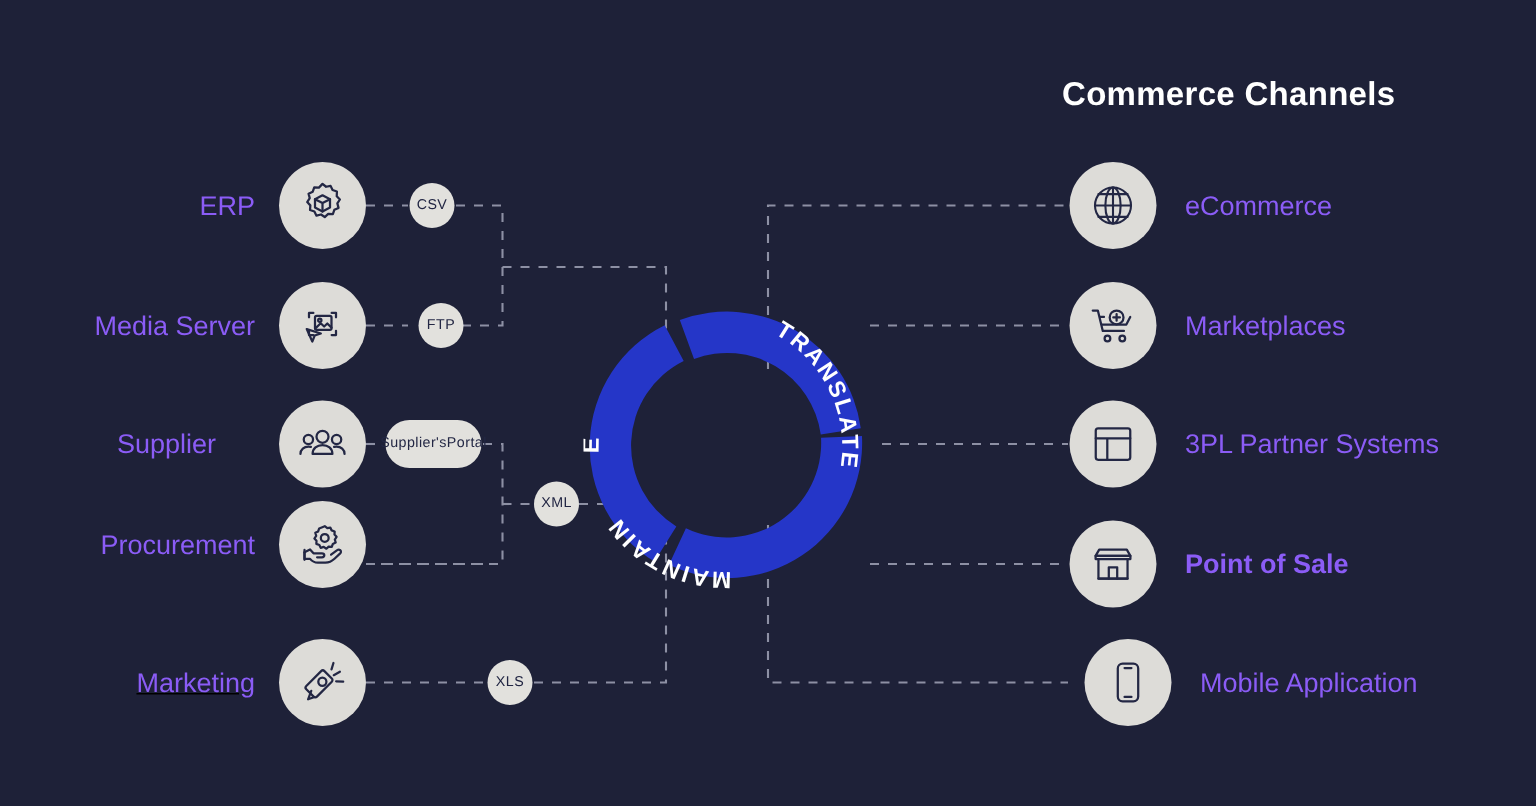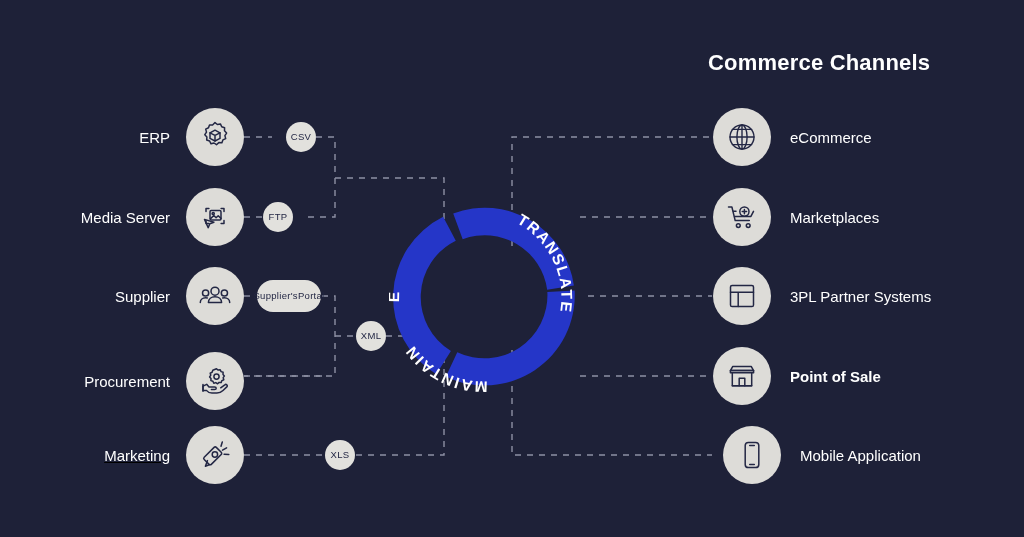--- a/index.html
+++ b/index.html
@@ -32,22 +32,22 @@
   }
   .node.left{justify-content:flex-end;}
   .circle{
     width:58px;height:58px;border-radius:50%;
     background:#dddcd8;
     display:flex;align-items:center;justify-content:center;
     flex:0 0 58px;
   }
   .circle svg{display:block;}
   .node-label{
-    color:#ffffff;
-    font-size:15px;
+    color:#8b5cf6;
+    font-size:18px;
     white-space:nowrap;
   }
   .node.left .node-label{margin-right:16px;text-align:right;}
   .node.right .node-label{margin-left:19px;text-align:left;}
 
   
   .pill{
     position:absolute;
     background:#e2e1dd;
     color:#232744;
@@ -133,35 +133,35 @@
       <svg width="34" height="34" viewBox="0 0 34 34" fill="none" stroke="#232744" stroke-width="1.5" stroke-linejoin="round" stroke-linecap="round">
         <path d="M8 11.5V8.6h2.9M26 11.5V8.6h-2.9M8 20.5v2.9h2.9M26 20.5v2.9h-2.9"></path>
         <rect x="12" y="10.6" width="11" height="9.3" rx="1.1"></rect>
         <circle cx="15.2" cy="13.5" r="1.1"></circle>
         <path d="M12.6 18.6l3.2-3.1 2.3 2.2 2.1-2 2.8 2.7"></path>
         <path d="M6.5 19.4l9.4 2.9 -4.1 1.4 -1.6 4z"></path>
       </svg>
     </span>
   </div>
 
-  <div class="node left" style="left:0;top:267px;width:244px;">
+  <div class="node left" style="left:0;top:267px;width:244px;gap:26px;">
     <span class="node-label">Supplier</span>
     <span class="circle">
       <svg width="36" height="36" viewBox="0 0 36 36" fill="none" stroke="#232744" stroke-width="1.5" stroke-linejoin="round" stroke-linecap="round">
         <circle cx="18" cy="13.2" r="4"></circle>
         <path d="M11.4 24.6c0-3.6 2.9-5.9 6.6-5.9s6.6 2.3 6.6 5.9z"></path>
         <circle cx="8.6" cy="15" r="3.1"></circle>
         <path d="M3.3 24.6c0-3 2.4-4.9 5.3-4.9 .6 0 1.2.1 1.7.2"></path>
         <circle cx="27.4" cy="15" r="3.1"></circle>
         <path d="M32.7 24.6c0-3-2.4-4.9-5.3-4.9 -.6 0-1.2.1-1.7.2"></path>
       </svg>
     </span>
   </div>
 
-  <div class="node left" style="left:0;top:352px;width:244px;">
+  <div class="node left" style="left:0;top:334px;width:244px;">
     <span class="node-label">Procurement</span>
     <span class="circle">
       <svg width="34" height="34" viewBox="0 0 34 34" fill="none" stroke="#232744" stroke-width="1.5" stroke-linejoin="round" stroke-linecap="round">
         <path d="M18.5 4.8l1.7 1.3 2-.4 .9 1.9 2 .7 -.1 2.1 1.4 1.5 -1.2 1.8 .6 2 -1.9.9 -.7 2 -2.1-.2 -1.5 1.4 -1.8-1.2 -2 .6 -.9-1.9 -2-.7 .1-2.1 -1.4-1.5 1.2-1.8 -.6-2 1.9-.9 .7-2z"></path>
         <circle cx="18.5" cy="12.6" r="2.6"></circle>
         <path d="M5 22.2l3.7-1.9 2.3 2.6h5.6c1 0 1.6.6 1.6 1.3s-.6 1.3-1.6 1.3h-3.2"></path>
         <path d="M5 22.2v4.4h3.7c1.3 1.6 3.1 2.5 5.2 2.5h5c2.5 0 4.4-1 6.1-2.6l3.8-3.6c.7-.7.6-1.6 0-2.1 -.6-.5-1.4-.5-2 0l-4.1 3"></path>
         <path d="M5 20.6v6.6"></path>
       </svg>
     </span>
@@ -172,24 +172,24 @@
     <span class="circle">
       <svg width="34" height="34" viewBox="0 0 34 34" fill="none" stroke="#232744" stroke-width="1.5" stroke-linejoin="round" stroke-linecap="round">
         <path d="M6.2 19.3l9.9-9.9c.6-.6 1.6-.6 2.2 0l4.9 4.9c.6.6.6 1.6 0 2.2l-9.9 9.9c-.6.6-1.6.6-2.2 0l-4.9-4.9c-.6-.6-.6-1.6 0-2.2z"></path>
         <circle cx="16.9" cy="16.5" r="2.7"></circle>
         <path d="M9.5 22.6l-2.1 5.6 3.8-1.4"></path>
         <path d="M24.5 12.1l4.1-2.3M26.1 16.2l4.7.2M23 8.3l1.3-4.3"></path>
       </svg>
     </span>
   </div>
 
-  <div class="pill round" style="left:273px;top:122px;margin-left:13px;">
+  <div class="pill round" style="left:273px;top:122px;">
     <span>CSV</span>
   </div>
-  <div class="pill round" style="left:263px;top:202px;text-align:right;">
+  <div class="pill round" style="left:279px;top:202px;text-align:right;">
     <span>FTP</span>
   </div>
   <div class="pill wide" style="left:257px;top:280px;flex-direction:row;">
     <span>Supplier's</span>
     <span>Portal</span>
   </div>
   <div class="pill round" style="left:356px;top:321px;">
     <span>XML</span>
   </div>
   <div class="pill round" style="left:325px;top:440px;">

